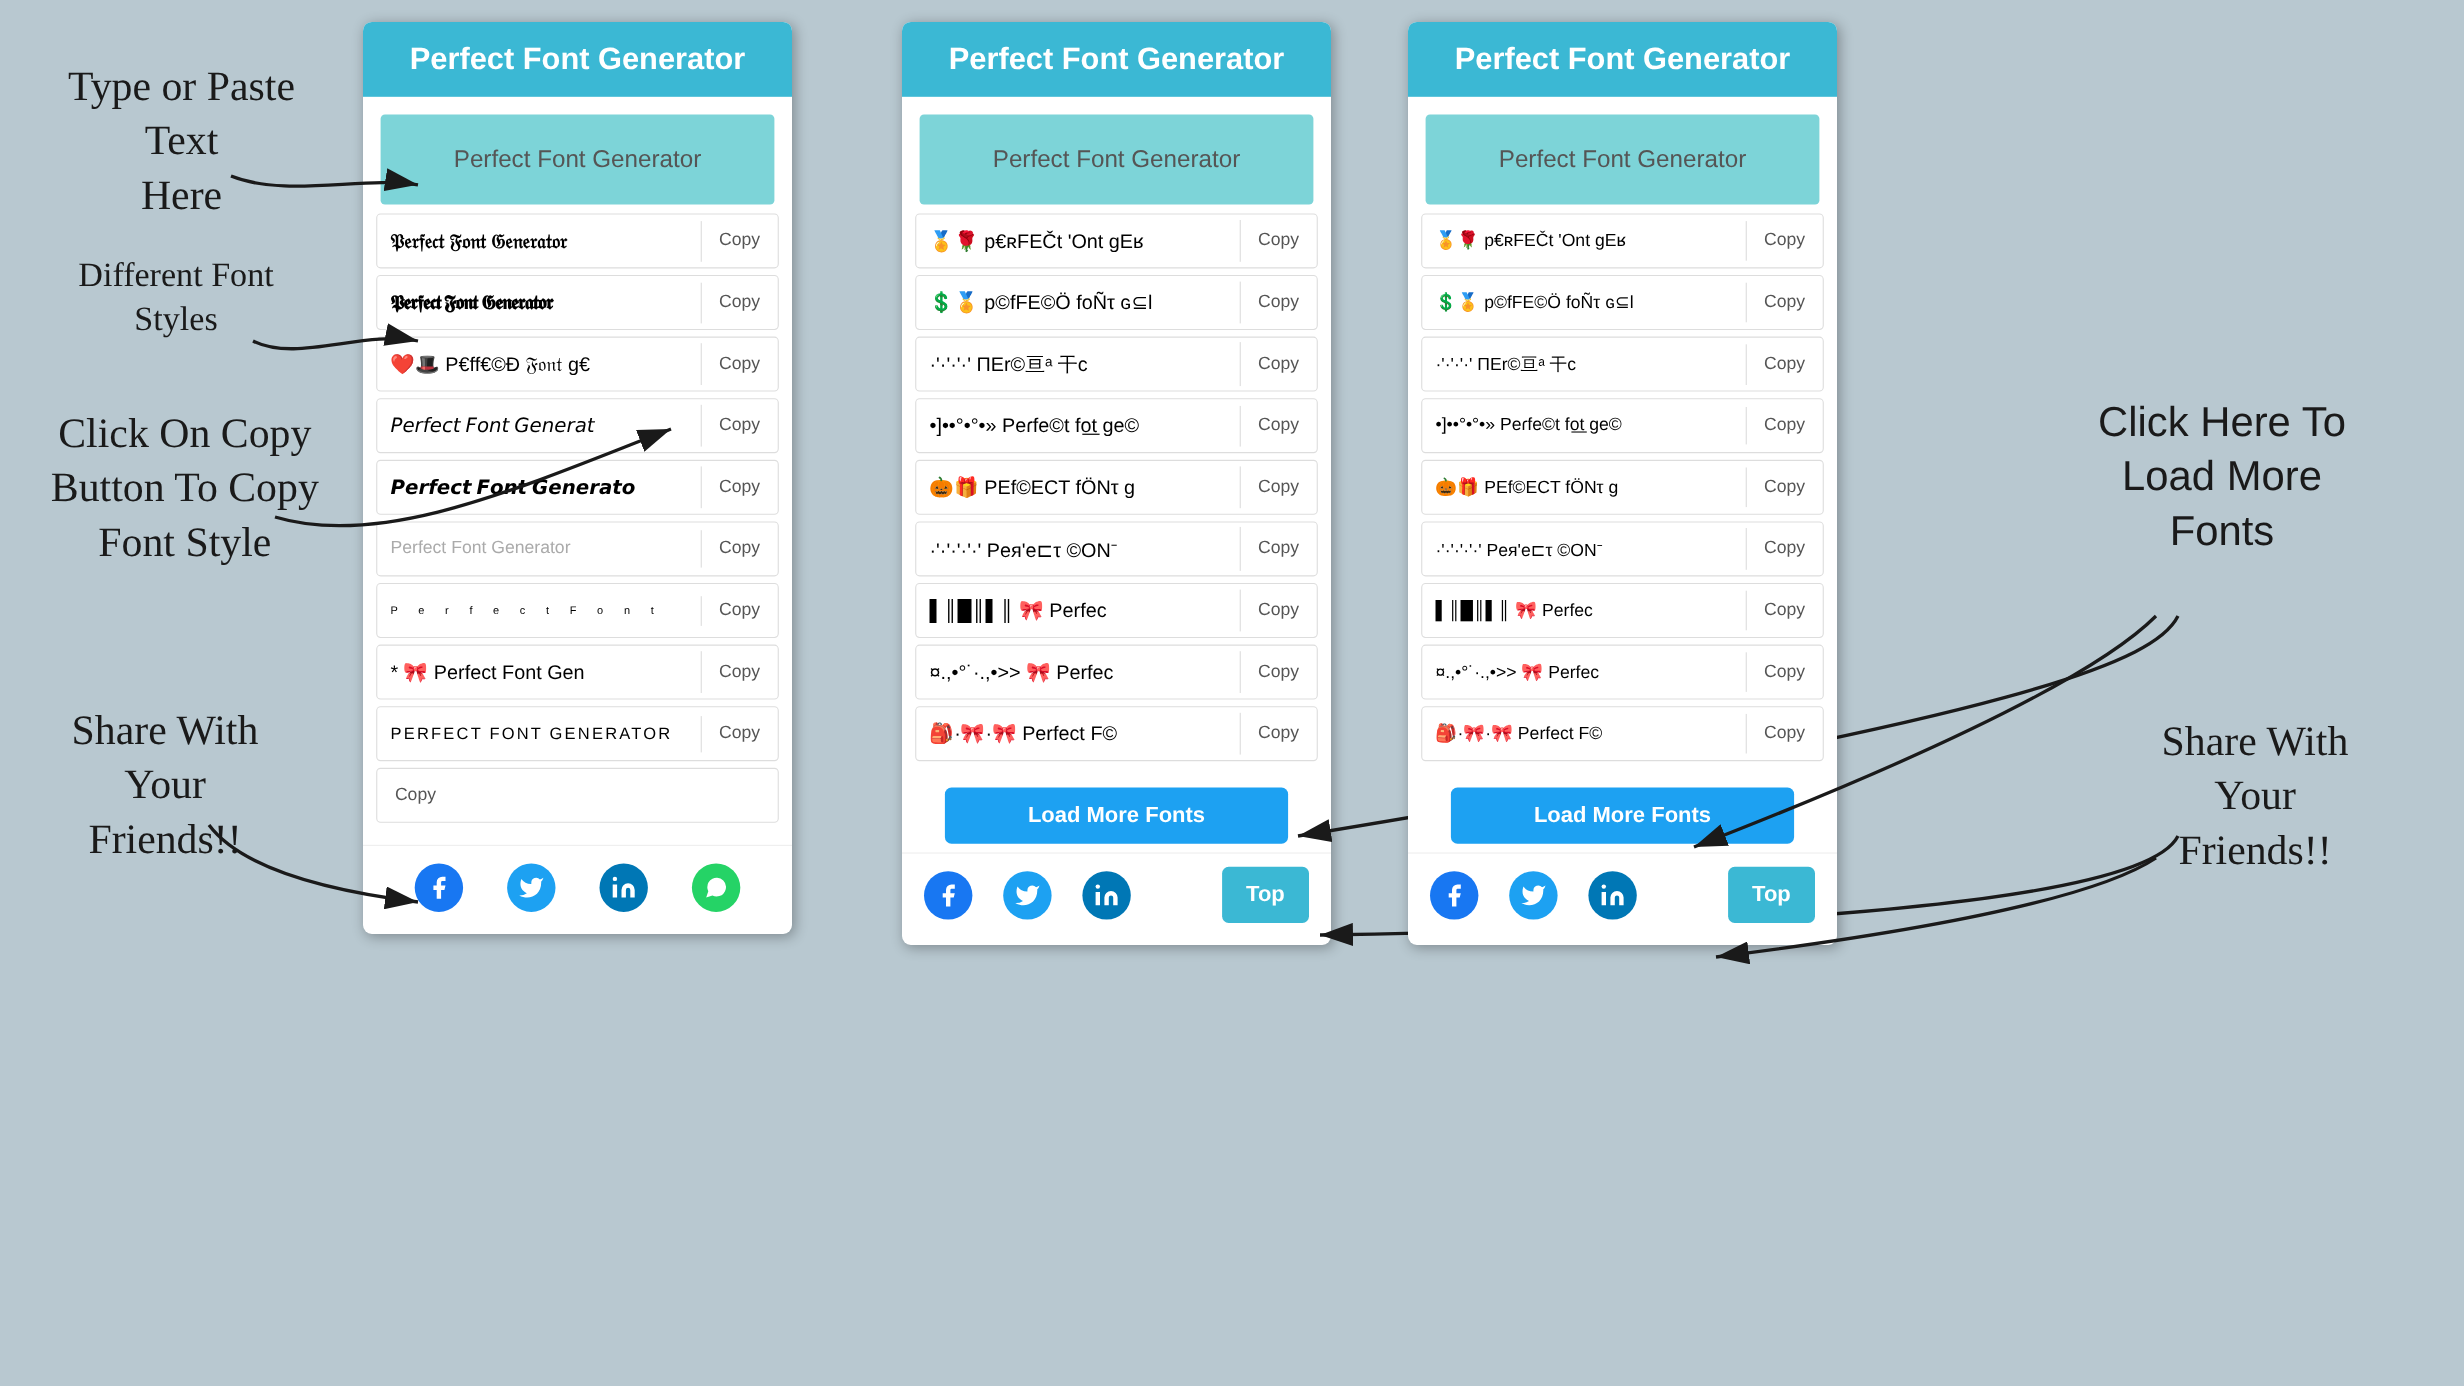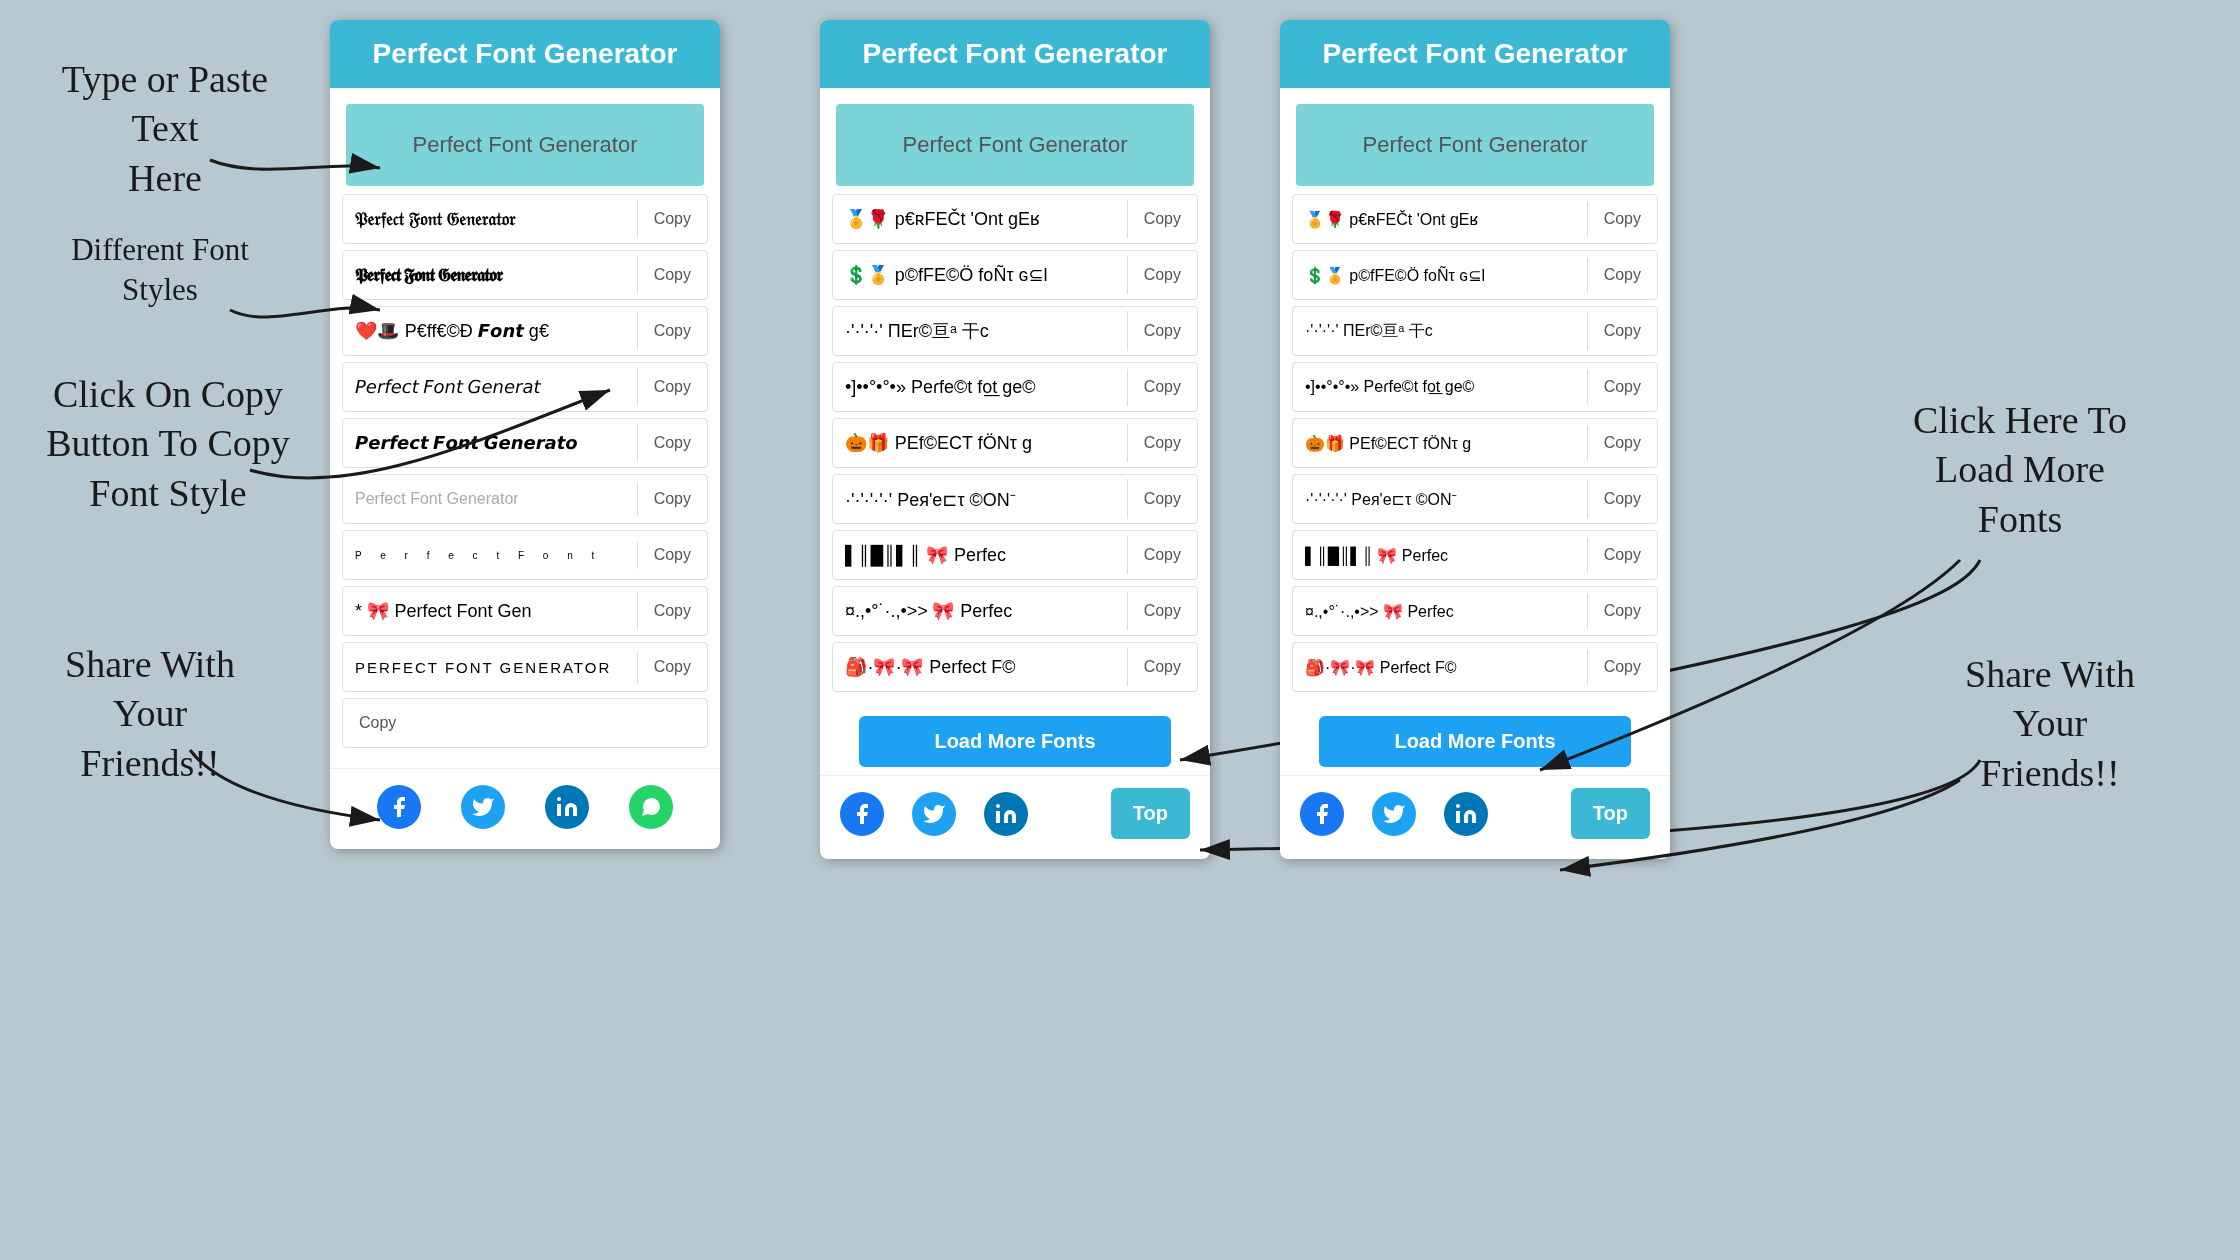--- a/index.html
+++ b/index.html
@@ -215,21 +215,21 @@
       <span class="font-text style-fraktur">𝔓𝔢𝔯𝔣𝔢𝔠𝔱 𝔉𝔬𝔫𝔱 𝔊𝔢𝔫𝔢𝔯𝔞𝔱𝔬𝔯</span>
       <button class="copy-btn">Copy</button>
     </div>
 
     <div class="font-row">
       <span class="font-text style-bold-fraktur">𝕻𝖊𝖗𝖋𝖊𝖈𝖙 𝕱𝖔𝖓𝖙 𝕲𝖊𝖓𝖊𝖗𝖆𝖙𝖔𝖗</span>
       <button class="copy-btn">Copy</button>
     </div>
 
     <div class="font-row">
-      <span class="font-text">❤️🎩 P€ff€©Ð 𝙁𝙤𝙣𝙩 g€</span>
+      <span class="font-text">❤️🎩 P€ff€©Ð 𝔉𝔬𝔫𝔱 g€</span>
       <button class="copy-btn">Copy</button>
     </div>
 
     <div class="font-row">
       <span class="font-text style-italic">𝘗𝘦𝘳𝘧𝘦𝘤𝘵 𝘍𝘰𝘯𝘵 𝘎𝘦𝘯𝘦𝘳𝘢𝘵</span>
       <button class="copy-btn">Copy</button>
     </div>
 
     <div class="font-row">
       <span class="font-text style-italic2">𝙋𝙚𝙧𝙛𝙚𝙘𝙩 𝙁𝙤𝙣𝙩 𝙂𝙚𝙣𝙚𝙧𝙖𝙩𝙤</span>
@@ -364,21 +364,21 @@
       </div>
     </div>
     <button class="top-btn">Top</button>
   </div>
 </div>
 
 <div class="annotation ann1">Type or Paste Text<br>Here</div>
 <div class="annotation ann2">Different Font<br>Styles</div>
 <div class="annotation ann3">Click On Copy<br>Button To Copy<br>Font Style</div>
 <div class="annotation ann4">Share With<br>Your<br>Friends!!</div>
-<div class="annotation ann5" style="position:absolute; top:396px; right:60px; width:320px; font-size:38px; font-family:Liberation Serif, serif; text-align:center;">Click Here To<br>Load More<br>Fonts</div>
+<div class="annotation ann5" style="position:absolute; top:360px; right:60px; width:320px; font-size:38px; font-family:Liberation Sans, sans-serif; text-align:center;">Click Here To<br>Load More<br>Fonts</div>
 <div class="annotation ann6" style="position:absolute; top:650px; right:50px; width:280px; font-size:38px; font-family:'Brush Script MT',cursive; text-align:center;">Share With<br>Your<br>Friends!!</div>
 
 <svg class="arrows-layer" viewBox="0 0 2240 1260">
 
   <defs>
     <marker id="arrowhead" markerWidth="10" markerHeight="7" refX="10" refY="3.5" orient="auto">
       <polygon points="0 0, 10 3.5, 0 7" fill="#1a1a1a"></polygon>
     </marker>
   </defs>
 

